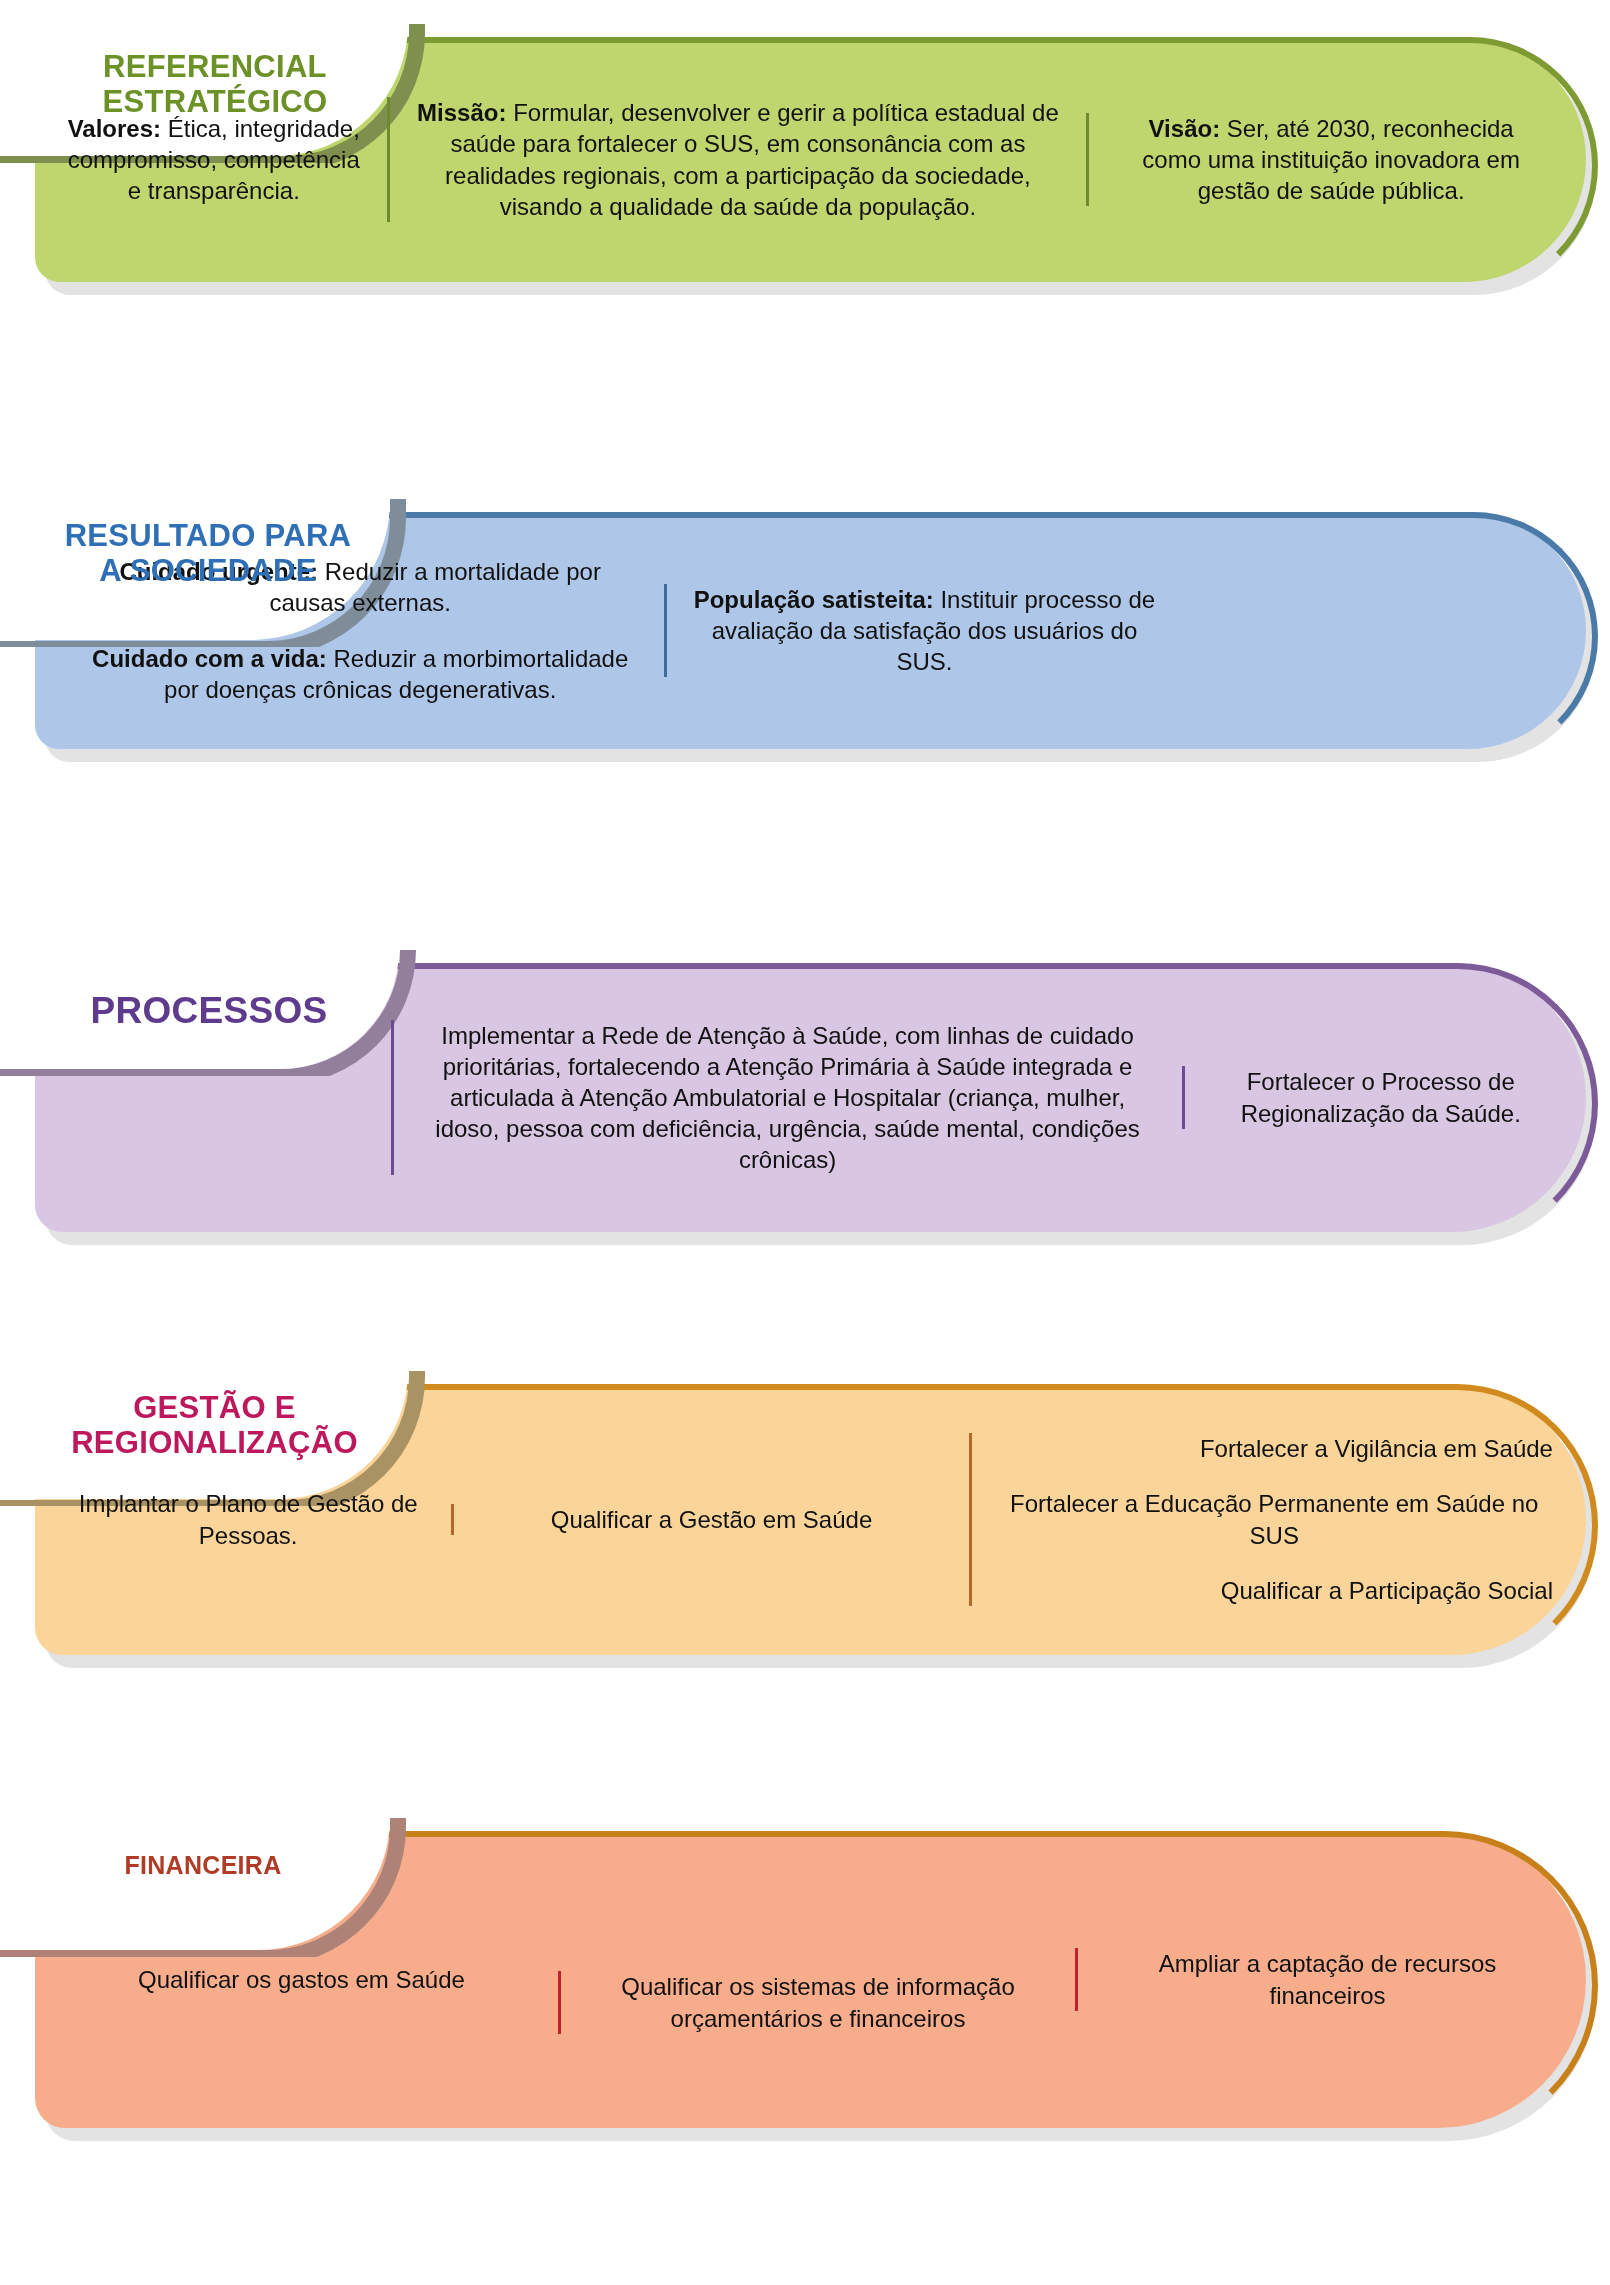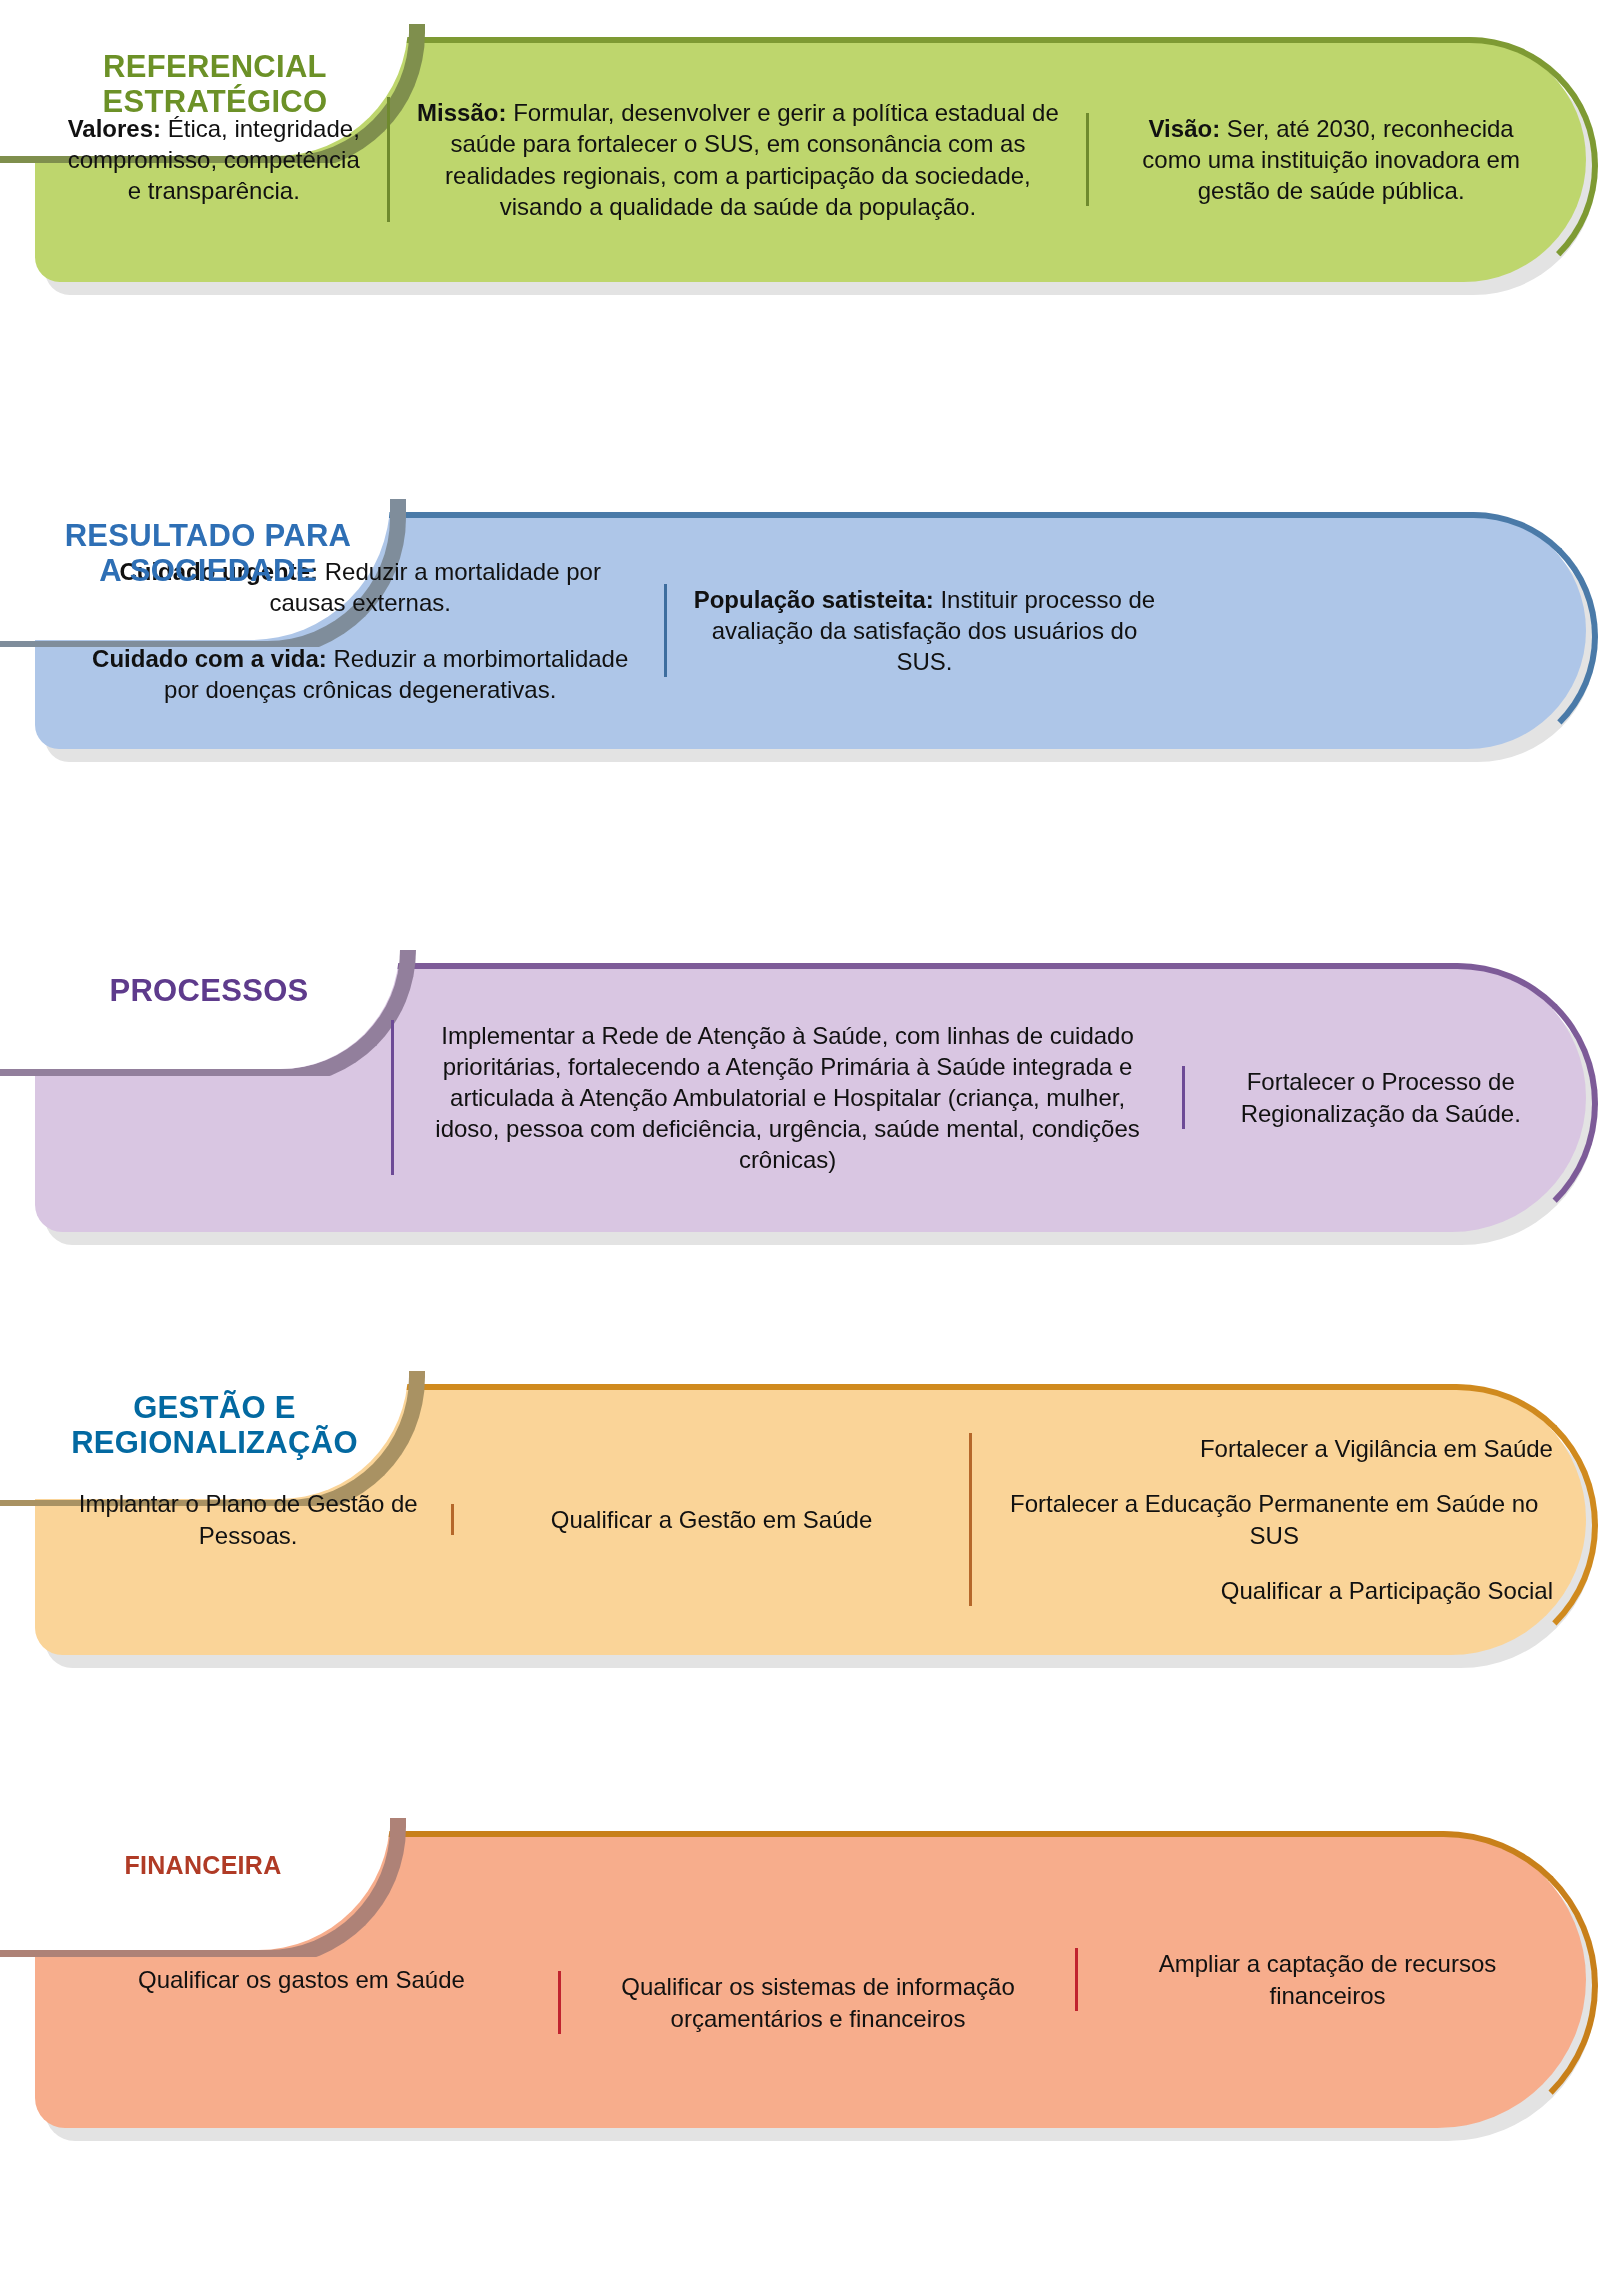--- a/index.html
+++ b/index.html
@@ -91,32 +91,32 @@
   #band-resultado .cols{left:56px;top:13px;width:1521px;height:237px;}
 
   
   #band-processos{top:950px;}
   #band-processos .band-shadow{left:45px;top:26px;width:1551px;height:269px;}
   #band-processos .band-body{left:35px;top:13px;width:1551px;height:269px;background:#d9c6e2;}
   #band-processos .band-outline{left:35px;top:13px;width:1551px;height:269px;border-width:6.5px;border-top-color:#7d5b98;border-right-color:#7d5b98;}
   #band-processos .notch-wrap{width:427px;height:126px;}
   #band-processos .notch{width:399px;height:119px;}
   #band-processos .notch-lip{left:0;top:0;width:416px;height:135px;border-color:#927f9c;}
-  #band-processos .band-label{left:56px;top:24px;width:306px;font-size:31px;color:#5e3b8c;}
+  #band-processos .band-label{left:56px;top:40px;width:306px;font-size:37px;color:#5e3b8c;}
   #band-processos .cols{left:56px;top:13px;width:1521px;height:269px;}
 
   
   #band-gestao{top:1371px;}
   #band-gestao .band-shadow{left:45px;top:26px;width:1551px;height:271px;}
   #band-gestao .band-body{left:35px;top:13px;width:1551px;height:271px;background:#fad498;}
   #band-gestao .band-outline{left:35px;top:13px;width:1551px;height:271px;border-width:6.5px;border-top-color:#d08a1e;border-right-color:#d08a1e;}
   #band-gestao .notch-wrap{width:436px;height:135px;}
   #band-gestao .notch{width:408px;height:128px;}
   #band-gestao .notch-lip{left:0;top:0;width:425px;height:145px;border-color:#a99263;}
-  #band-gestao .band-label{left:43px;top:20.4px;width:343px;font-size:31px;color:#0369a1;}
+  #band-gestao .band-label{left:43px;top:20.4px;width:343px;font-size:31px;color:#be185d;}
   #band-gestao .cols{left:56px;top:13px;width:1521px;height:271px;}
 
   
   #band-financeira{top:1818px;}
   #band-financeira .band-shadow{left:45px;top:26px;width:1551px;height:297px;}
   #band-financeira .band-body{left:35px;top:13px;width:1551px;height:297px;background:#f7ad8c;}
   #band-financeira .band-outline{left:35px;top:13px;width:1551px;height:297px;border-width:6.5px;border-top-color:#c8801a;border-right-color:#c8801a;}
   #band-financeira .notch-wrap{width:417px;height:139px;}
   #band-financeira .notch{width:390px;height:132px;}
   #band-financeira .notch-lip{left:0;top:0;width:406px;height:148px;border-color:#ae8277;}

